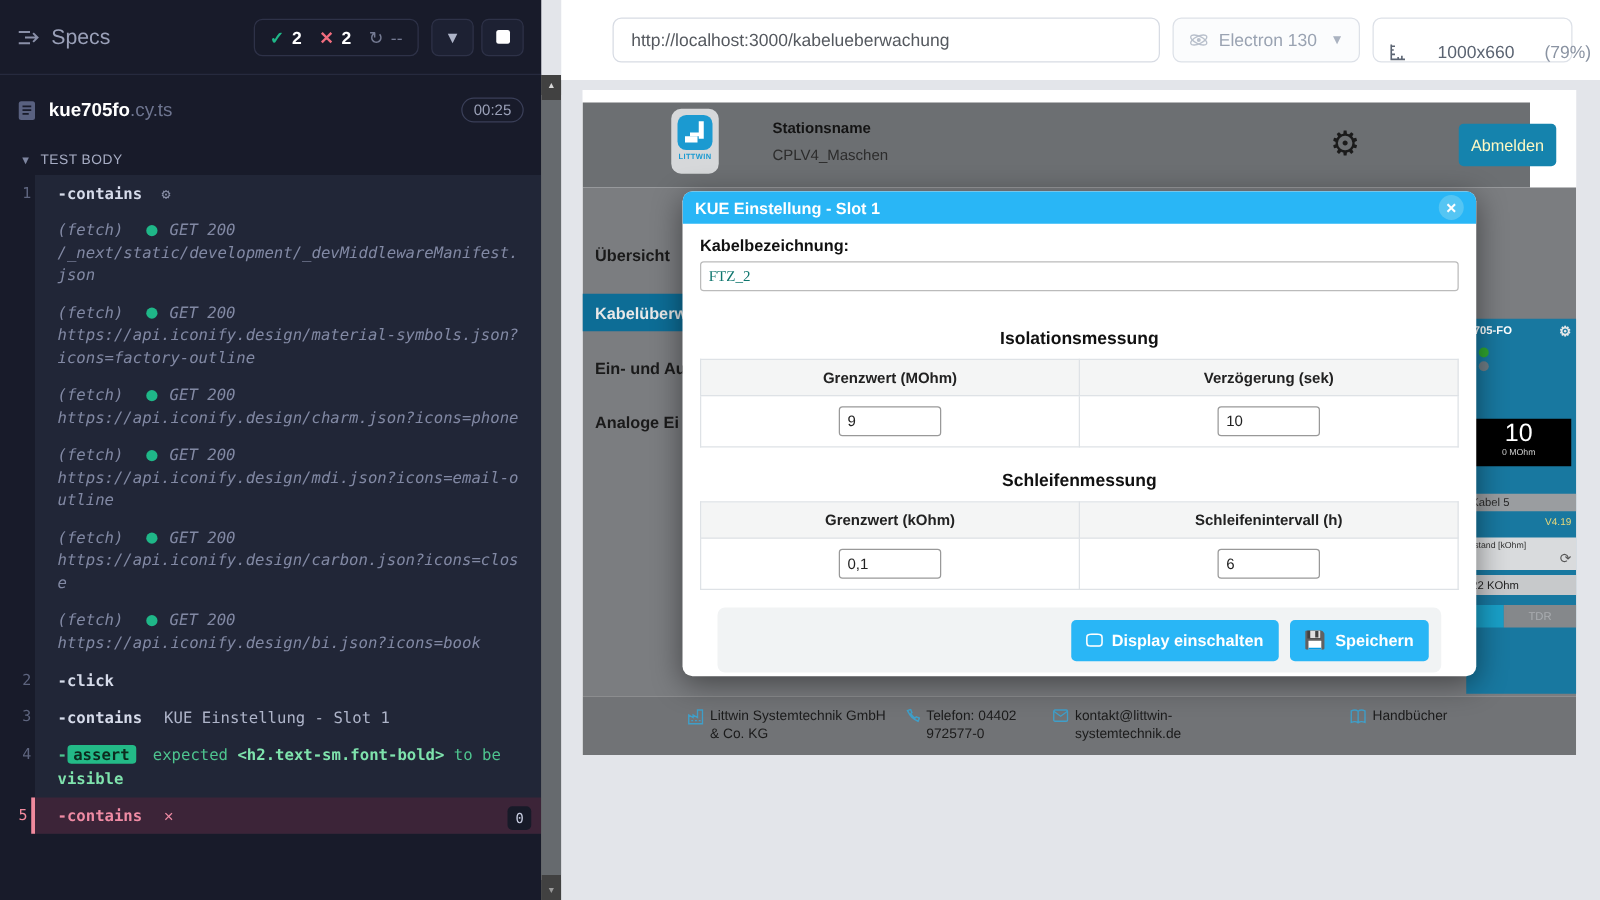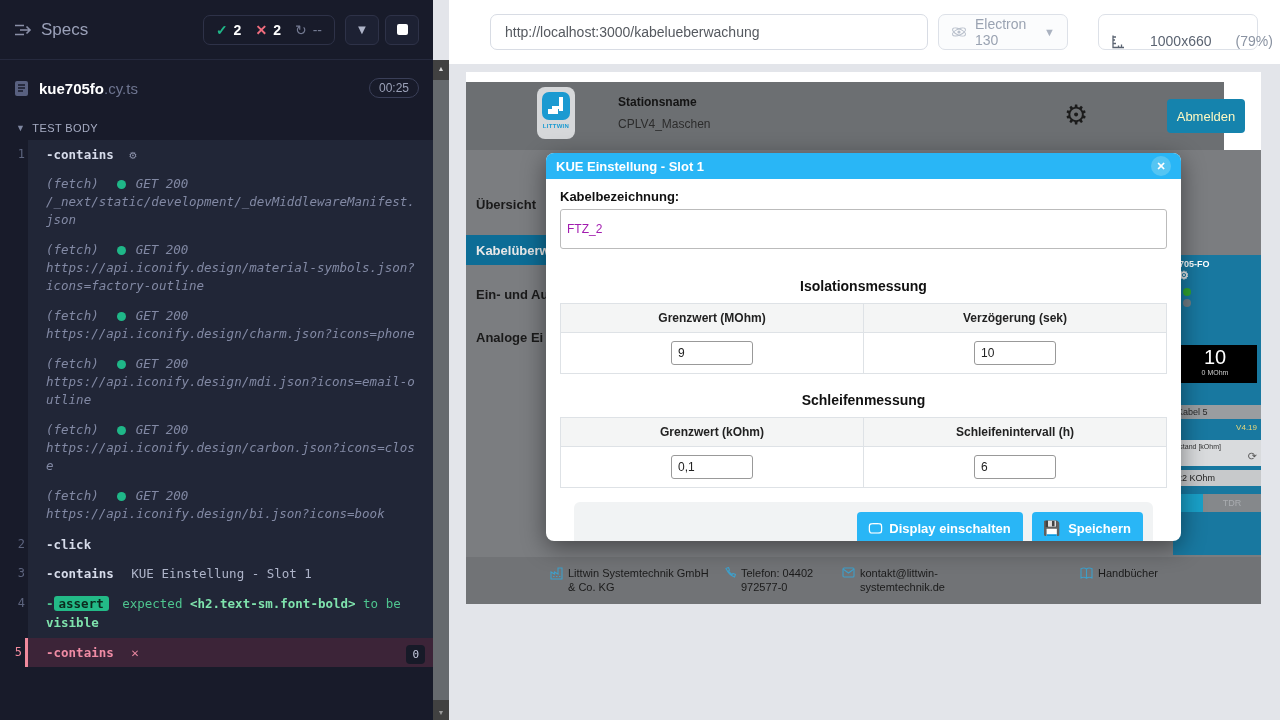--- a/index.html
+++ b/index.html
@@ -66,21 +66,21 @@
     display:flex; align-items:center; justify-content:center; color:#d8d8d8; font-size:7px; cursor:pointer; }
   .rs-up { top:0; } .rs-down { bottom:0; color:#9a9a9a; }
   .rs-thumb { position:absolute; left:0; top:20px; width:16px; height:620px; background:#666a6e; cursor:pointer; }
 
   
   .stage { position:absolute; left:449px; top:0; width:831px; height:720px; background:#e3e5ea; }
   .topbar { position:absolute; left:0; top:0; width:831px; height:64px; background:#fff; }
   .url-input { position:absolute; left:41px; top:14px; width:438px; height:36px;
     border:1px solid #d8dce4; border-radius:7px; padding:0 14px; font-size:14px; color:#55595f;
     font-family:"Liberation Sans", sans-serif; background:#fff; }
-  .browser-sel { position:absolute; left:489px; top:14px; width:130px; height:36px;
+  .browser-sel { position:absolute; left:489px; top:14px; width:150px; height:36px;
     border:1px solid #dde1e8; border-radius:7px; display:flex; align-items:center; gap:8px;
     padding:0 12px; color:#9aa3b2; font-size:14px; cursor:pointer; background:#fbfcfd; }
   .size-sel { position:absolute; left:649px; top:14px; width:160px; height:36px;
     border:1px solid #dde1e8; border-radius:7px; display:flex; align-items:flex-end; gap:24px;
     padding:0 12px; color:#5b6472; font-size:14px; cursor:pointer; background:#fff; }
   .size-zoom { color:#8a93a2; }
   .sel-chev { margin-left:auto; color:#aab2c0; font-size:11px; }
 
   
   .aut { position:absolute; left:17px; top:72px; width:795px; height:532px; background:#fff; overflow:hidden; }
@@ -97,21 +97,21 @@
   .station-name { font-size:12px; color:#2c2c2c; margin-top:8px; }
   .hdr-gear { position:absolute; left:598px; top:17px; font-size:27px; color:#1b1b1b; cursor:pointer; }
   .logout-btn { position:absolute; left:701px; top:17px; width:78px; height:34px;
     background:#1583ad; color:#fef9c3; font-size:13px; border:none; border-radius:4px; cursor:pointer; }
   .app-body { position:absolute; left:0; top:78px; width:795px; height:407px; background:#7b7d80; }
   .nav-item { position:absolute; left:10px; white-space:nowrap; font-size:13px; font-weight:bold; color:#1a1a1a; cursor:pointer; }
   .nav-sel { position:absolute; left:0; top:85px; width:120px; height:30px; background:#0d6d96;
     color:#e8e8e8; font-size:13px; font-weight:bold; display:flex; align-items:center; padding-left:10px; cursor:pointer; }
   
   .dev-panel { position:absolute; left:707px; top:105px; width:88px; height:300px; background:#1878a0; color:#fff; }
-  .dev-title { font-size:9px; font-weight:bold; padding:4px 4px 0 6px; display:flex; justify-content:space-between;flex-direction:column; }
+  .dev-title { font-size:9px; font-weight:bold; padding:4px 4px 0 6px; display:flex; justify-content:space-between; }
   .dev-gear { color:#e8e8e8; font-size:11px; }
   .dev-dot { width:8px; height:8px; border-radius:50%; margin:6px 0 0 10px; }
   .dot-green { background:#2fa52f; } .dot-gray { background:#6f7d85; margin-top:3px; }
   .dev-display { margin:38px 4px 0 0; background:#000; height:38px; text-align:center; }
   .dev-display .dv { font-size:20px; line-height:24px; color:#fff; }
   .dev-display .du { font-size:7px; color:#cfcfcf; }
   .dev-kabel { margin-top:22px; background:#9a9da0; color:#2a2a2a; font-size:9px; padding:2px 4px; }
   .dev-ver { text-align:right; font-size:8px; color:#e8d87a; padding:4px 4px 0 0; }
   .dev-white { margin-top:8px; background:#d9dbdd; color:#333; padding:3px 4px; font-size:7px; }
   .dev-refresh { text-align:right; color:#555; font-size:11px; }
@@ -131,22 +131,22 @@
 
   
   .modal { position:absolute; left:80px; top:81px; width:635px; height:388px; background:#fff;
     border-radius:8px; box-shadow:0 6px 24px rgba(0,0,0,.45); overflow:hidden; }
   .modal-head { height:26px; background:#29b6f6; color:#fff; font-size:13px; font-weight:bold;
     display:flex; align-items:center; padding:0 10px; }
   .modal-close { margin-left:auto; width:20px; height:20px; border-radius:50%; background:#55c5f3;
     color:#fff; font-size:11px; display:flex; align-items:center; justify-content:center; cursor:pointer; }
   .modal-body { padding:8px 14px 0 14px; }
   .kb-label { font-size:13px; font-weight:bold; color:#111; margin-top:2px; }
-  .kb-input { width:100%; height:40px; border:1px solid #bbb; border-radius:3px; margin-top:5px;
-    padding:0 6px; font-size:12px; color:#a21caf; font-family:Liberation Sans, sans-serif; }
+  .kb-input { width:100%; height:24px; border:1px solid #bbb; border-radius:3px; margin-top:5px;
+    padding:0 6px; font-size:12px; color:#0f766e; font-family:Liberation Serif, serif; }
   .sec-head { text-align:center; font-size:14px; font-weight:bold; color:#111; margin-top:29px; }
   .sec-head2 { margin-top:18px; }
   .mtable { width:100%; border-collapse:collapse; margin-top:9px;padding-left:16px; }
   .mtable th { background:#f4f5f5; border:1px solid #dee2e6; height:29px; font-size:12px; color:#222;
     font-weight:bold; width:50%; }
   .mtable td { border:1px solid #dee2e6; height:41px; text-align:center; }
   .cell-input { width:82px; height:24px; border:1px solid #999; border-radius:3px; padding:0 6px;
     font-size:12px; color:#222; font-family:"Liberation Sans", sans-serif; }
   .modal-foot { margin:14px 14px 0 14px; height:52px; background:#f1f3f4; border-radius:6px;
     display:flex; align-items:center; justify-content:flex-end; gap:9px; padding:0 10px; }

